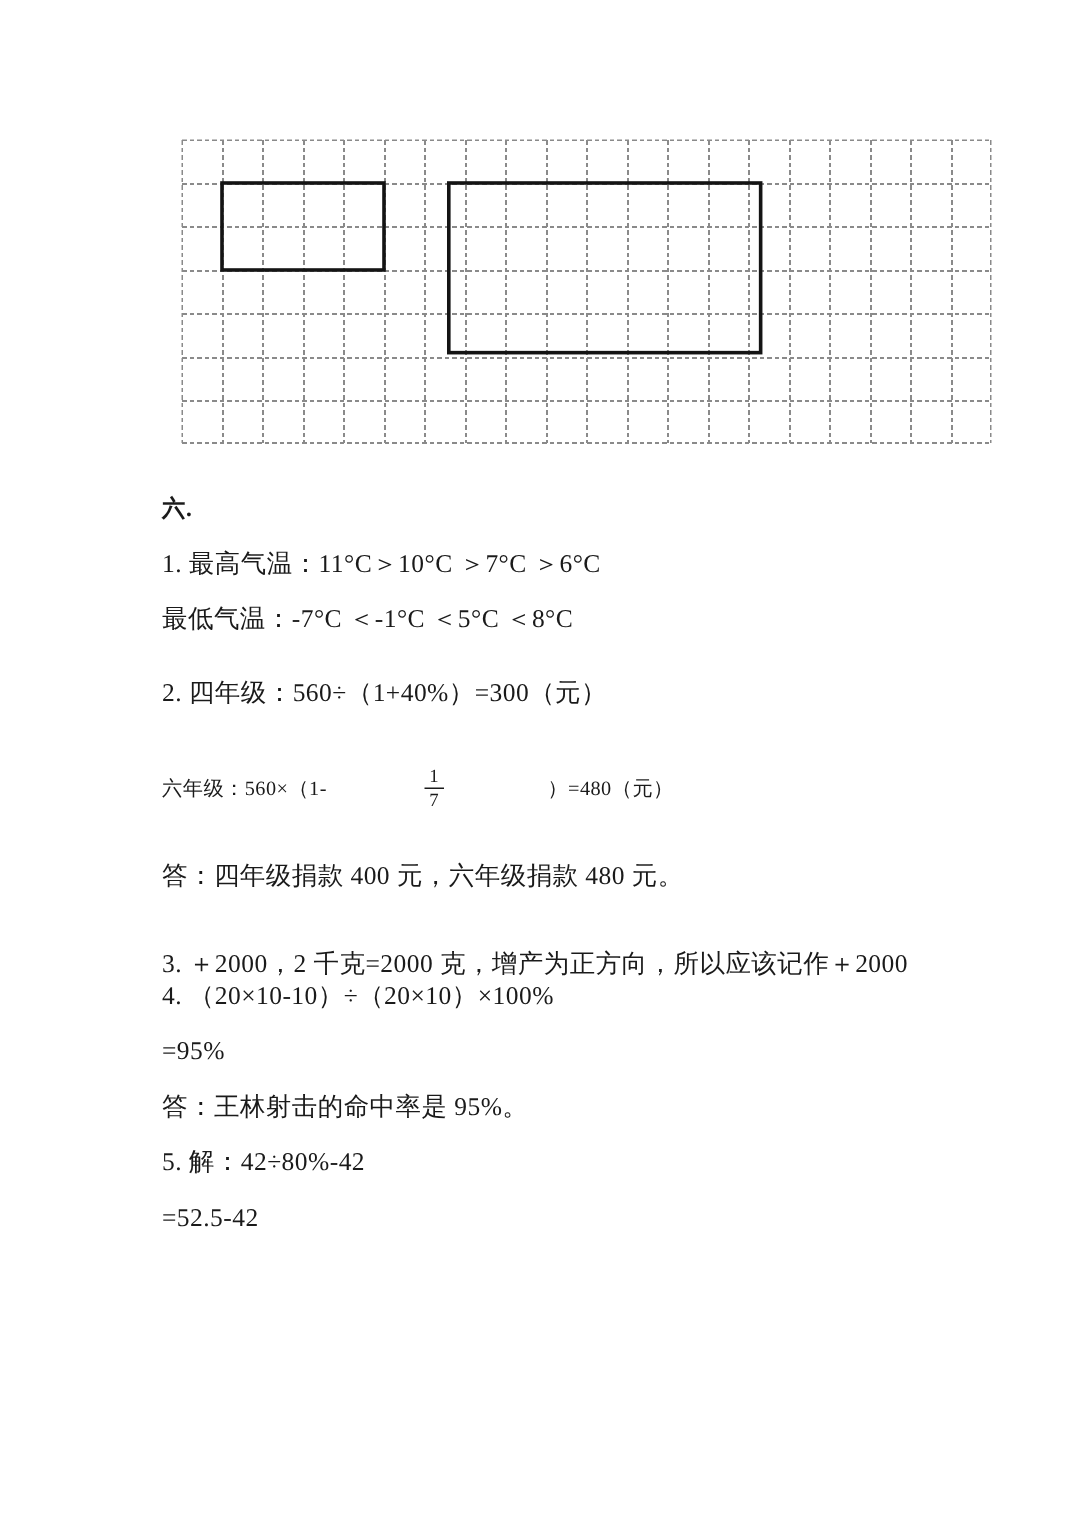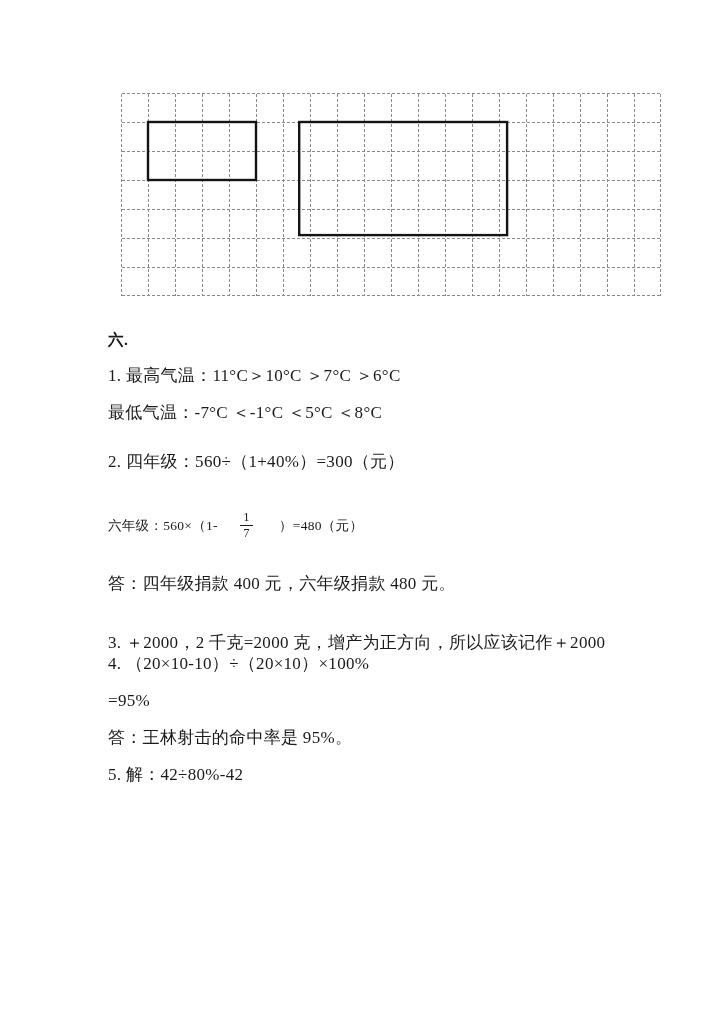--- a/index.html
+++ b/index.html
@@ -66,20 +66,21 @@
   }
 
   
   .frac-line {
     font-size: 13.5px;
     line-height: 19px;
     margin: 0 0 34px 0;
     display: flex;
     align-items: center;
     letter-spacing: 0.3px;
+    gap: 43px;
   }
   .frac {
     display: inline-flex;
     flex-direction: column;
     align-items: center;
     justify-content: center;
     vertical-align: middle;
     margin: 0 26px 0 22px;
     line-height: 1.05;
     font-size: 12.5px;
@@ -163,15 +164,16 @@
 
   <p class="line">4. （20×10-10）÷（20×10）×100%</p>
 
 
   <p class="line">=95%</p>
 
   <p class="line">答：王林射击的命中率是 95%。</p>
 
   <p class="line">5. 解：42÷80%-42</p>
 
+  <p class="line">=52.5-42</p>
 
 
 </div>
 
 </body></html>

